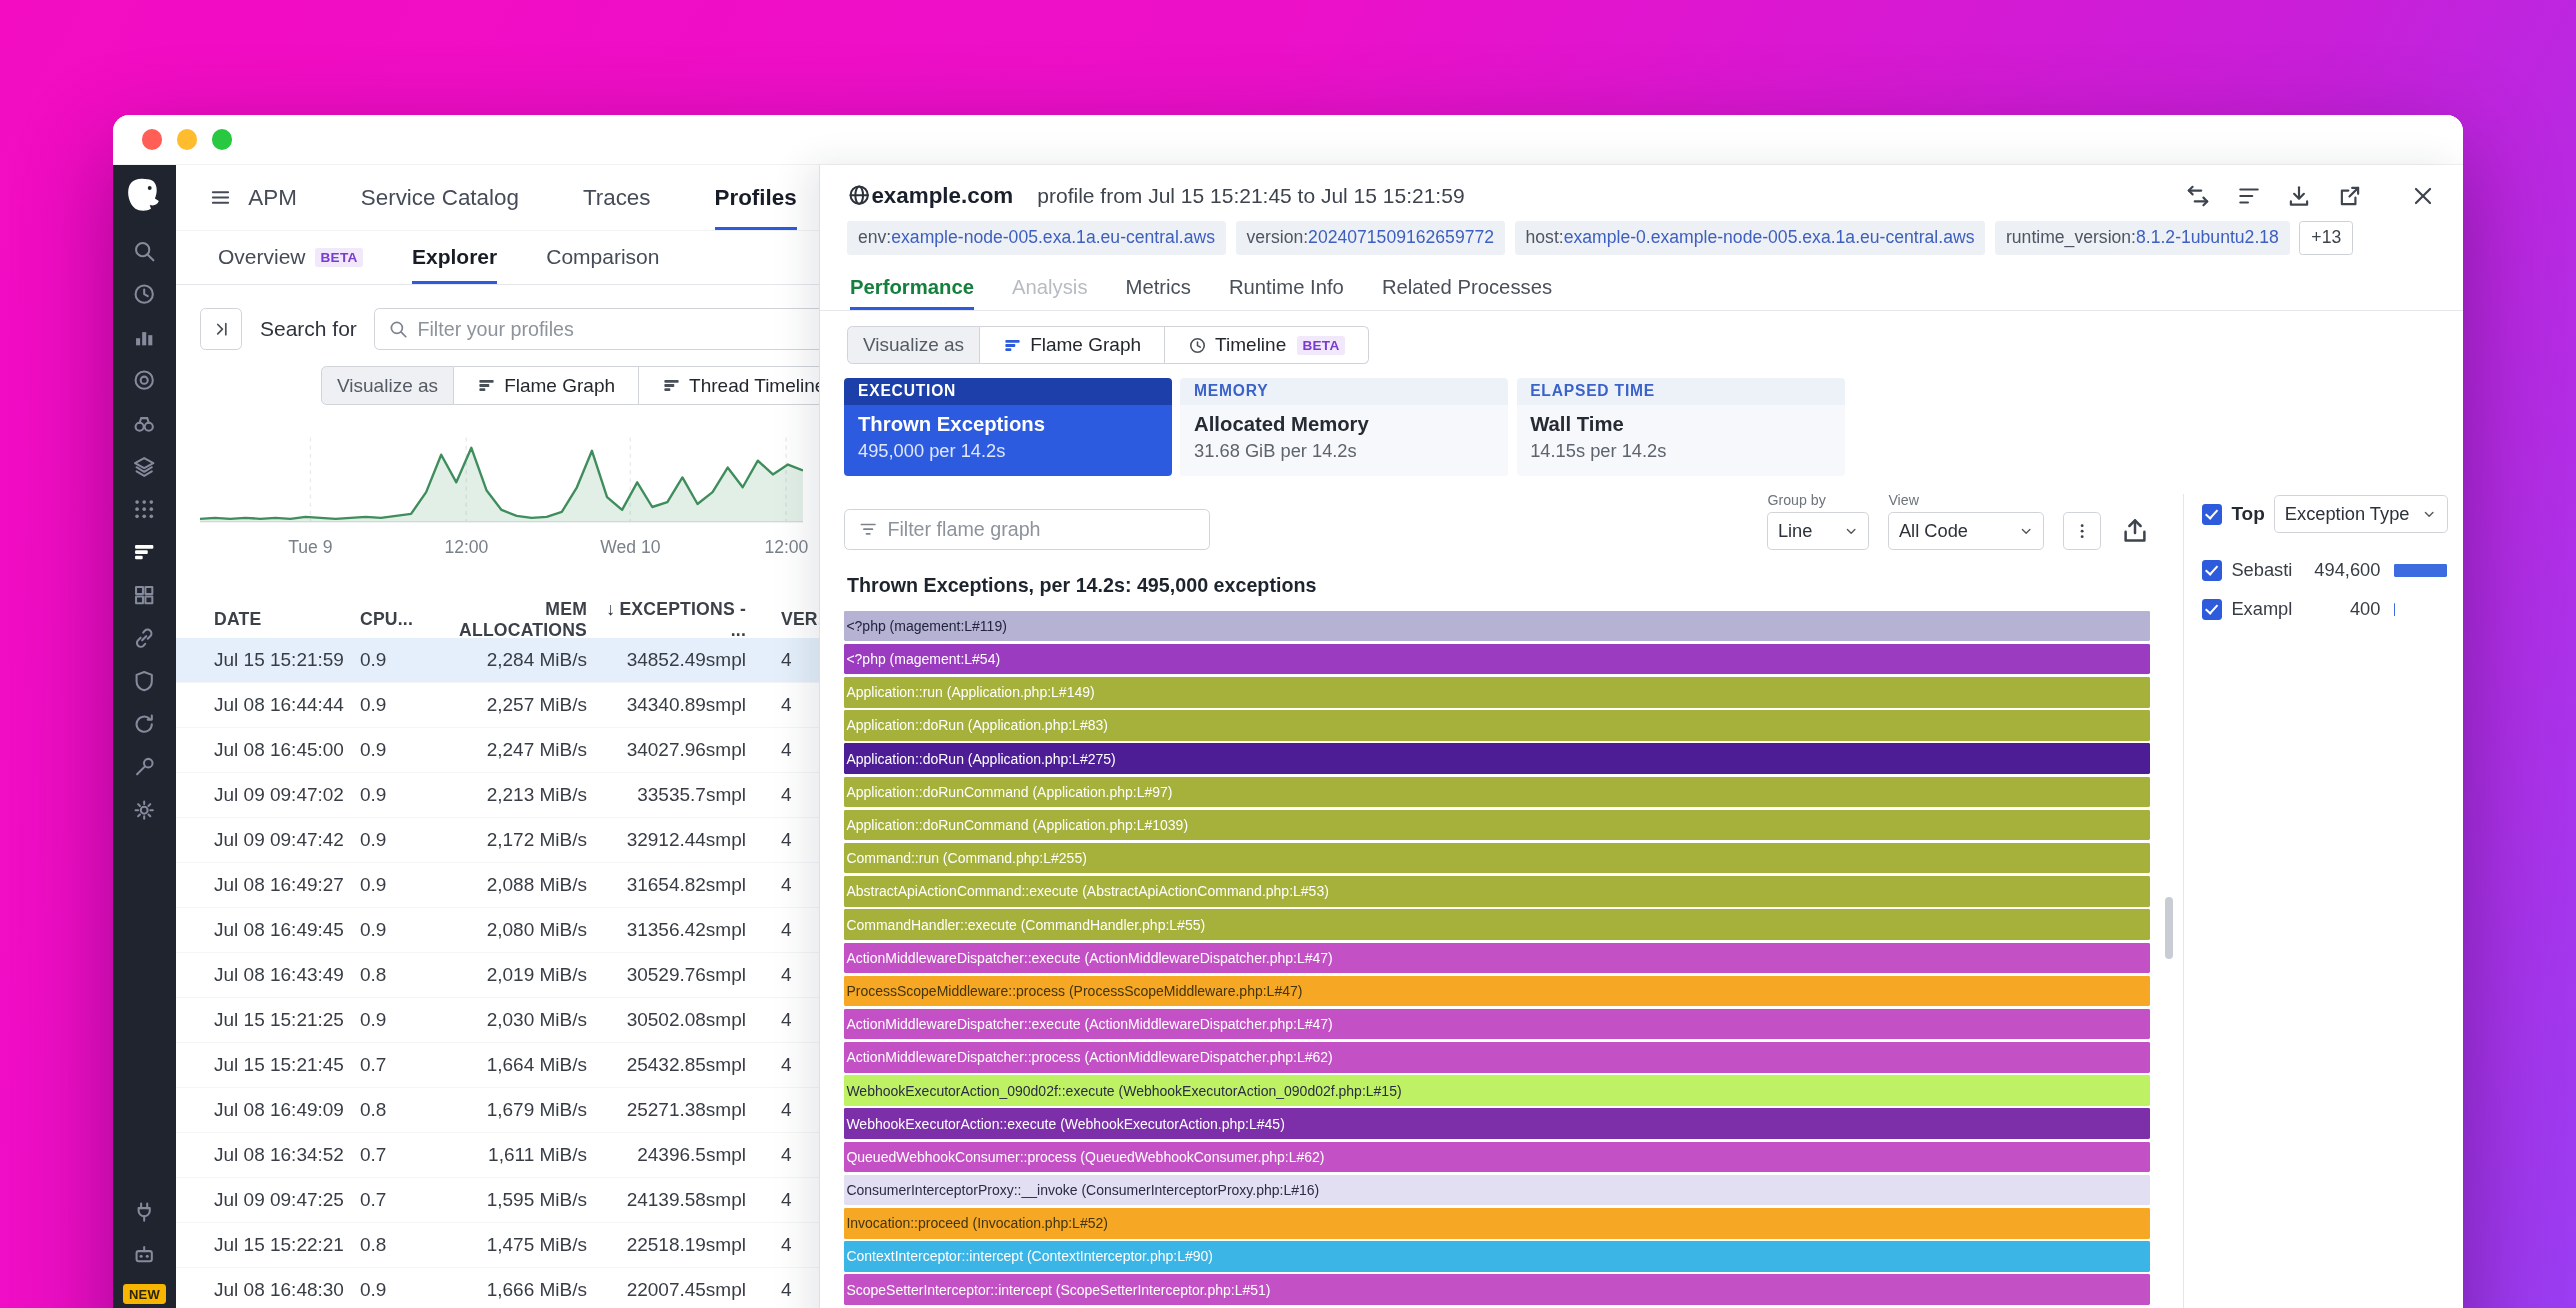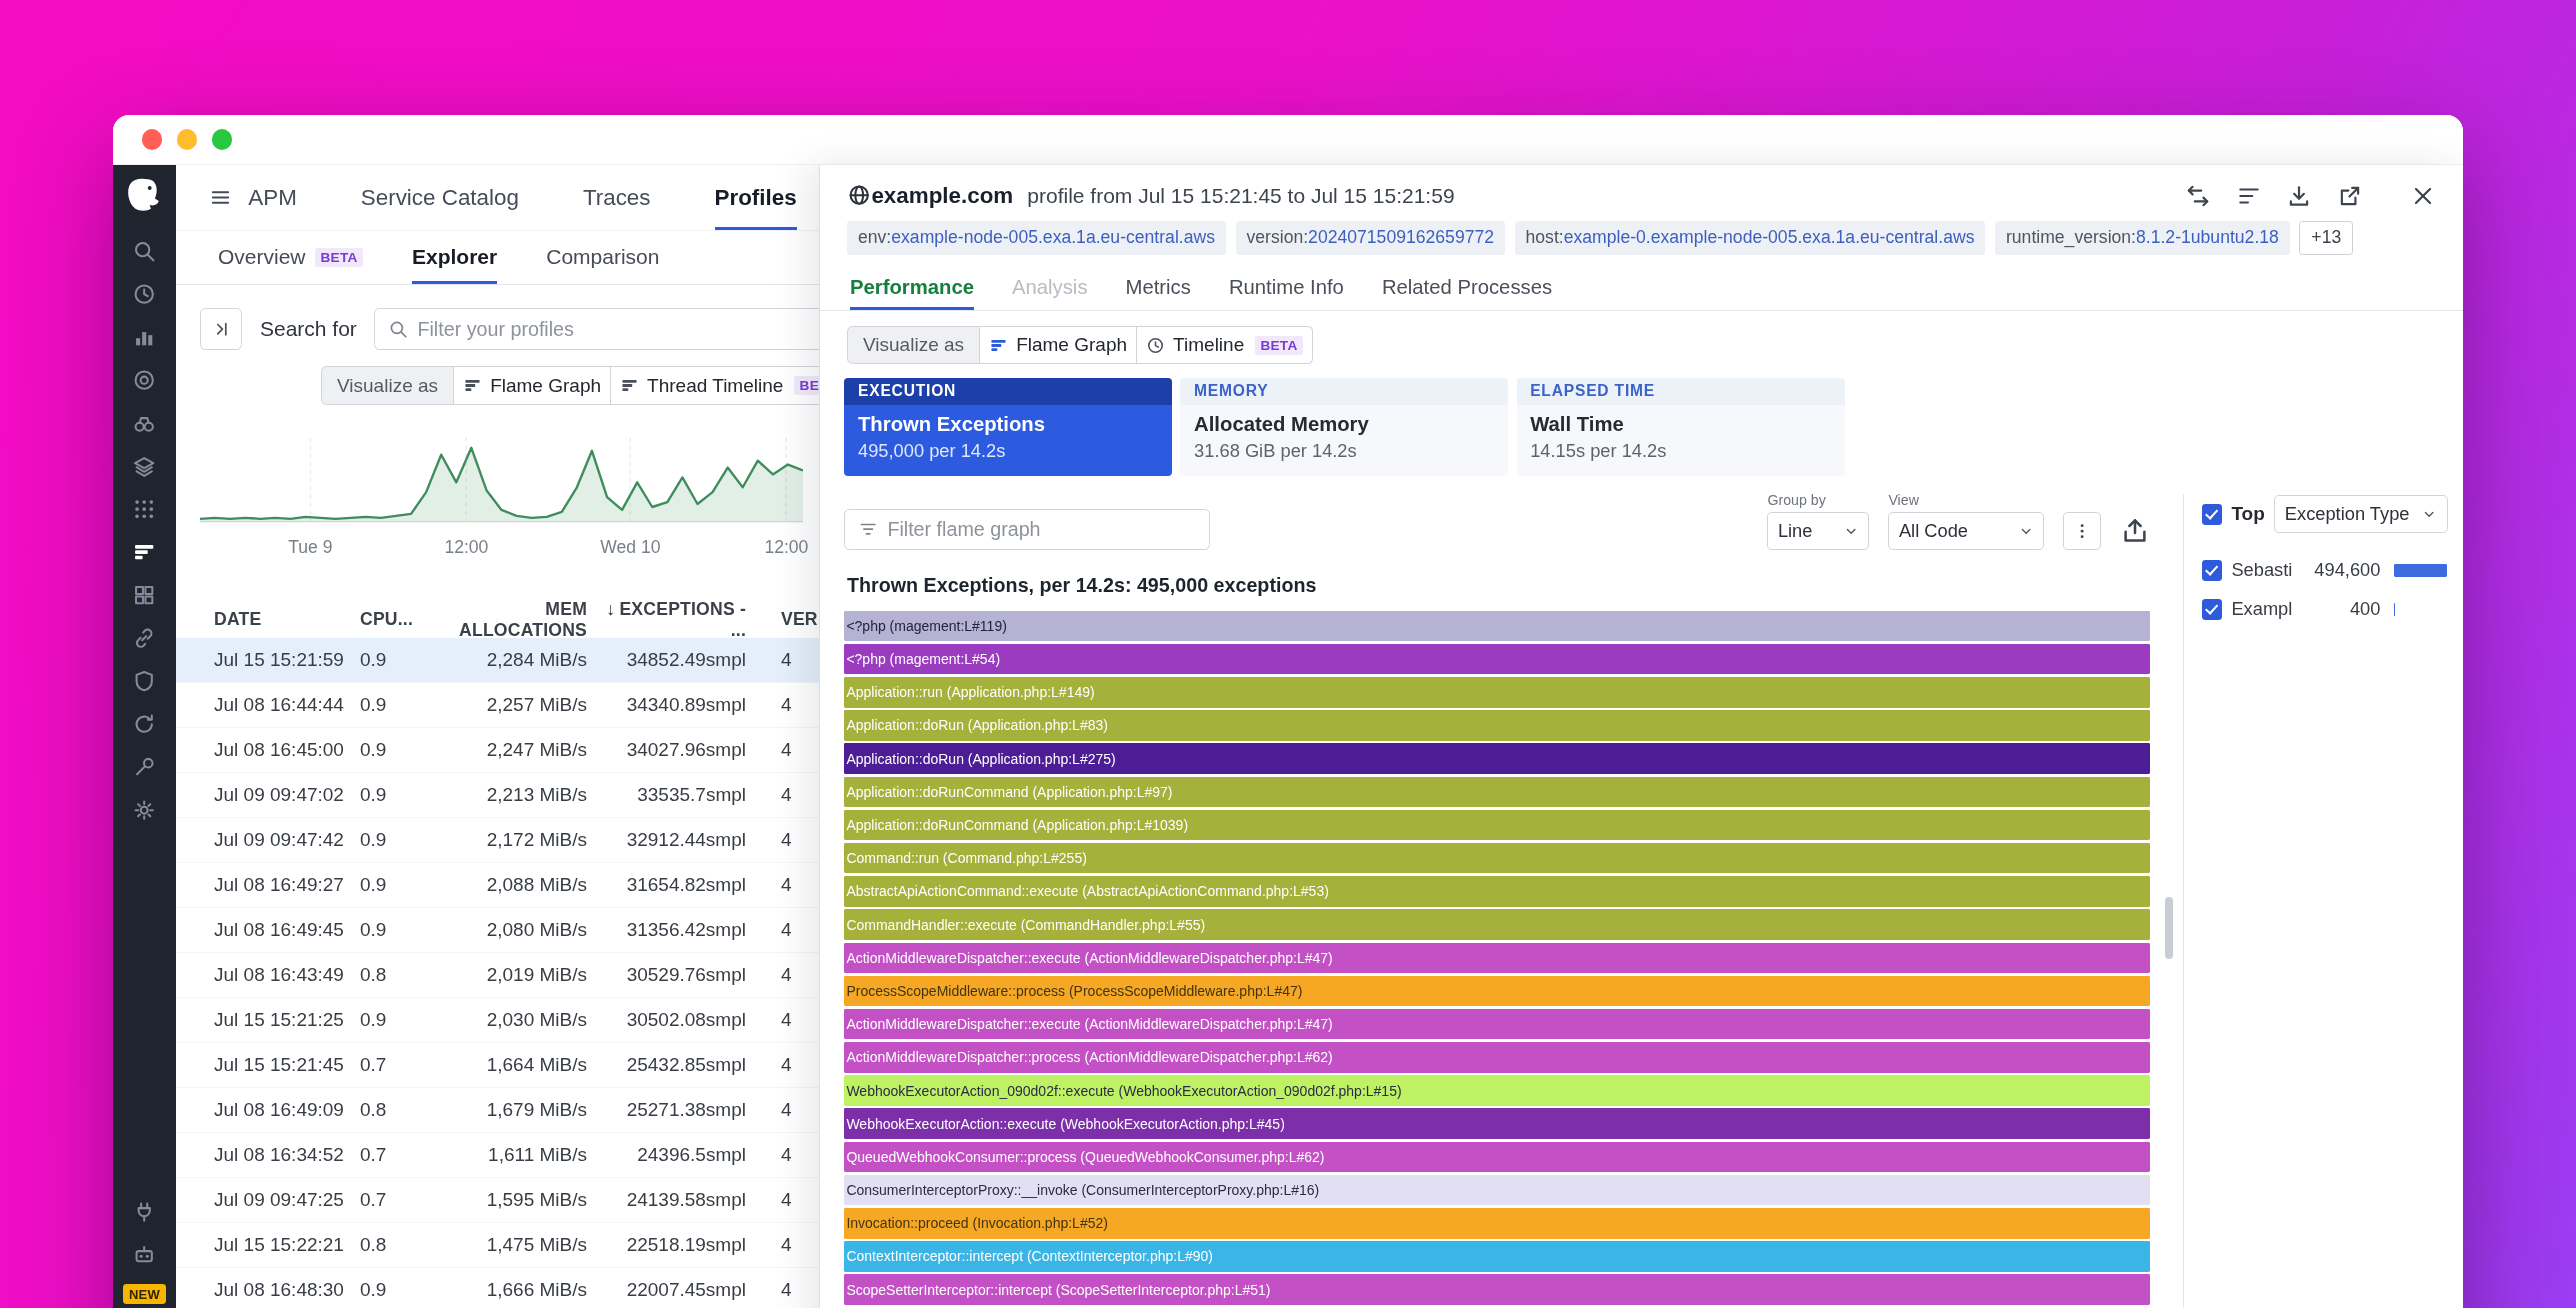--- a/index.html
+++ b/index.html
@@ -36,21 +36,21 @@
   .btn-sq{width:42px;height:42px;border:1.4px solid #d0d4d9;border-radius:5.4px;display:flex;align-items:center;justify-content:center;color:#4a5058;background:#fff;cursor:pointer;flex:none}
   .btn-sq svg{width:20.3px;height:20.3px}
   .search-label{font-size:21px;color:#30353d}
   .input{display:flex;align-items:center;gap:9.5px;border:1.4px solid #d0d4d9;border-radius:5.4px;height:42px;padding:0 12.2px;background:#fff;width:529px}
   .in-ic{width:20.3px;height:20.3px;color:#7d838c;display:inline-flex;flex:none}
   .in-ic svg{width:100%;height:100%}
   .input input{border:none;outline:none;font-size:19.7px;color:#333;font-family:inherit;width:100%;background:transparent}
   .input input::placeholder{color:#8d939b}
   .viz-row{display:flex;align-items:stretch;margin:16.3px 0 0 145px;height:39px}
   .viz-chip{display:flex;align-items:center;padding:0 15px;background:#eef0f3;border:1.4px solid #d0d4d9;border-radius:5.4px 0 0 5.4px;font-size:19px;color:#555b64;white-space:nowrap}
-  .viz-btn{display:flex;align-items:center;gap:8.1px;padding:0 9px;background:#fff;border:1.4px solid #d0d4d9;border-left:none;font-size:19px;color:#23272e;cursor:pointer;white-space:nowrap}
+  .viz-btn{display:flex;align-items:center;gap:8.1px;padding:0 23px;background:#fff;border:1.4px solid #d0d4d9;border-left:none;font-size:19px;color:#23272e;cursor:pointer;white-space:nowrap}
   .viz-btn:last-child{border-radius:0 5.4px 5.4px 0}
   .viz-btn svg{width:19px;height:19px;color:#4a5058}
   .viz-btn.selected svg{color:#2e5bdc}
   .viz-btn .beta{margin-left:2.7px}
   .chart-wrap{margin:27px 0 0 24.4px;width:603px;position:relative}
   .chart-wrap svg{display:block;width:603px;height:102px}
   .xticks{position:relative;height:27px;margin-top:2.7px}
   .xtick{position:absolute;transform:translateX(-50%);font-size:17.6px;color:#7a8089;top:0;white-space:nowrap}
   
   .ptable{margin-top:35px;width:685px}
@@ -60,21 +60,21 @@
   .trow .c-r{text-align:right}
   .trow .c5{padding-left:35px}
   .trow.selected{background:#e4effb}
   .sort-ic{color:#30353d;margin-right:4.1px}
   
   .detail{position:absolute;left:706px;top:0;right:0;bottom:0;background:#fff;border-left:0.7px solid #dcdfe3;box-shadow:-12.2px 0 34px rgba(25,35,60,.10);z-index:10}
   .d-head{display:flex;align-items:center;padding:17.6px 27px 0 27px}
   .d-globe{width:24.4px;height:24.4px;color:#2c323b;display:inline-flex}
   .d-globe svg{width:100%;height:100%}
   .d-site{font-size:22.4px;font-weight:700;color:#1a202b;margin-left:0;white-space:nowrap}
-  .d-sub{font-size:21px;color:#3e444d;margin-left:14px;white-space:nowrap}
+  .d-sub{font-size:21px;color:#3e444d;margin-left:24px;white-space:nowrap}
   .d-icons{margin-left:auto;display:flex;align-items:center;gap:24.4px;color:#3e444d}
   .d-icons .hic{width:26px;height:26px;cursor:pointer;display:inline-flex}
   .d-icons .hic svg{width:100%;height:100%}
   .d-icons .hic.d-close{margin-left:23px}
   .d-tags{display:flex;align-items:center;gap:9.5px;margin:12.2px 0 0 27px}
   .tag{height:34px;display:flex;align-items:center;padding:0 11px;background:#edf0f4;border-radius:3.4px;font-size:17.6px;white-space:nowrap}
   .tag .k{color:#4d5664}
   .tag .v{color:#3d5fc0}
   .tag.more{background:#fff;border:1.4px solid #cdd1d6;color:#3e444d}
   .d-tabs{display:flex;gap:38px;padding-left:30px;margin-top:13.6px;border-bottom:0.7px solid #e5e7ea;height:43px}

